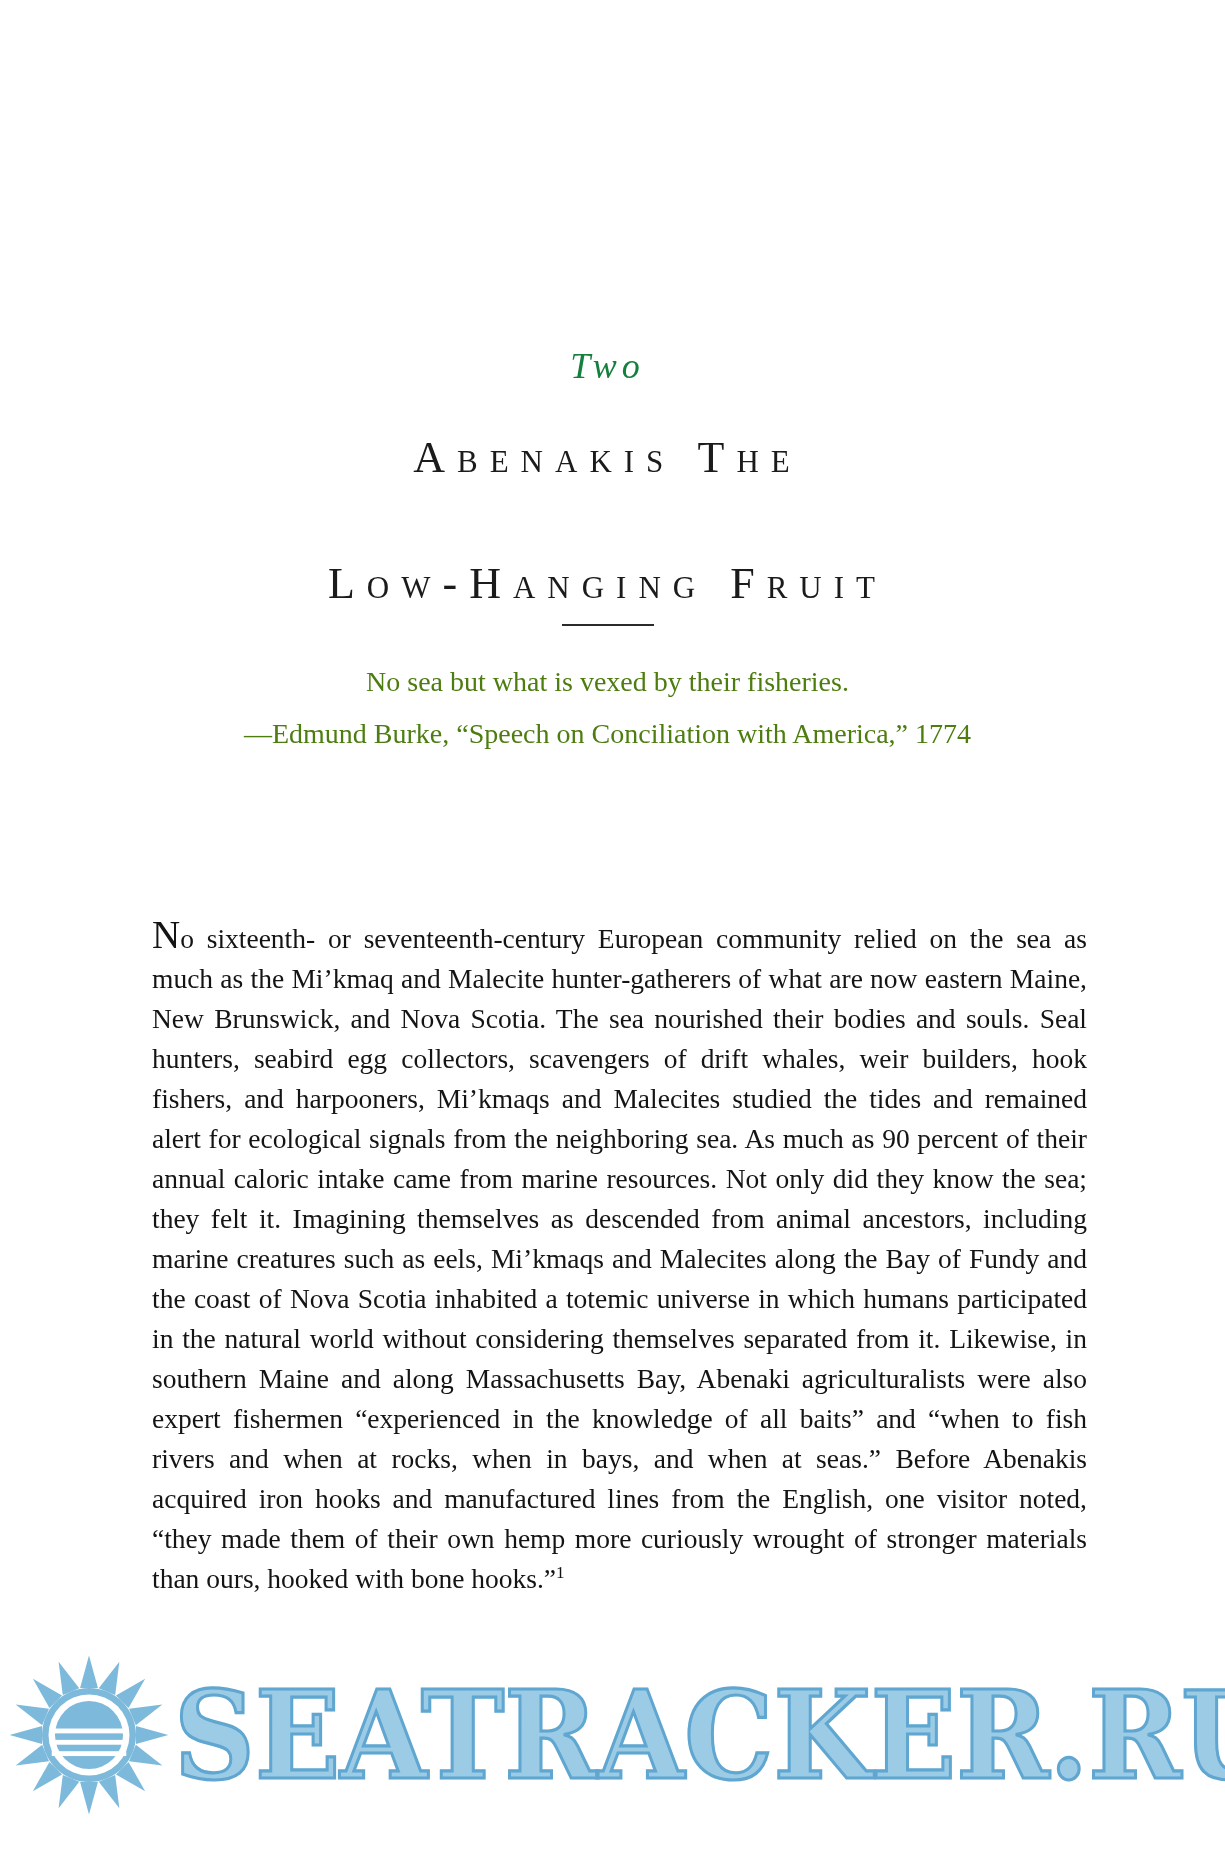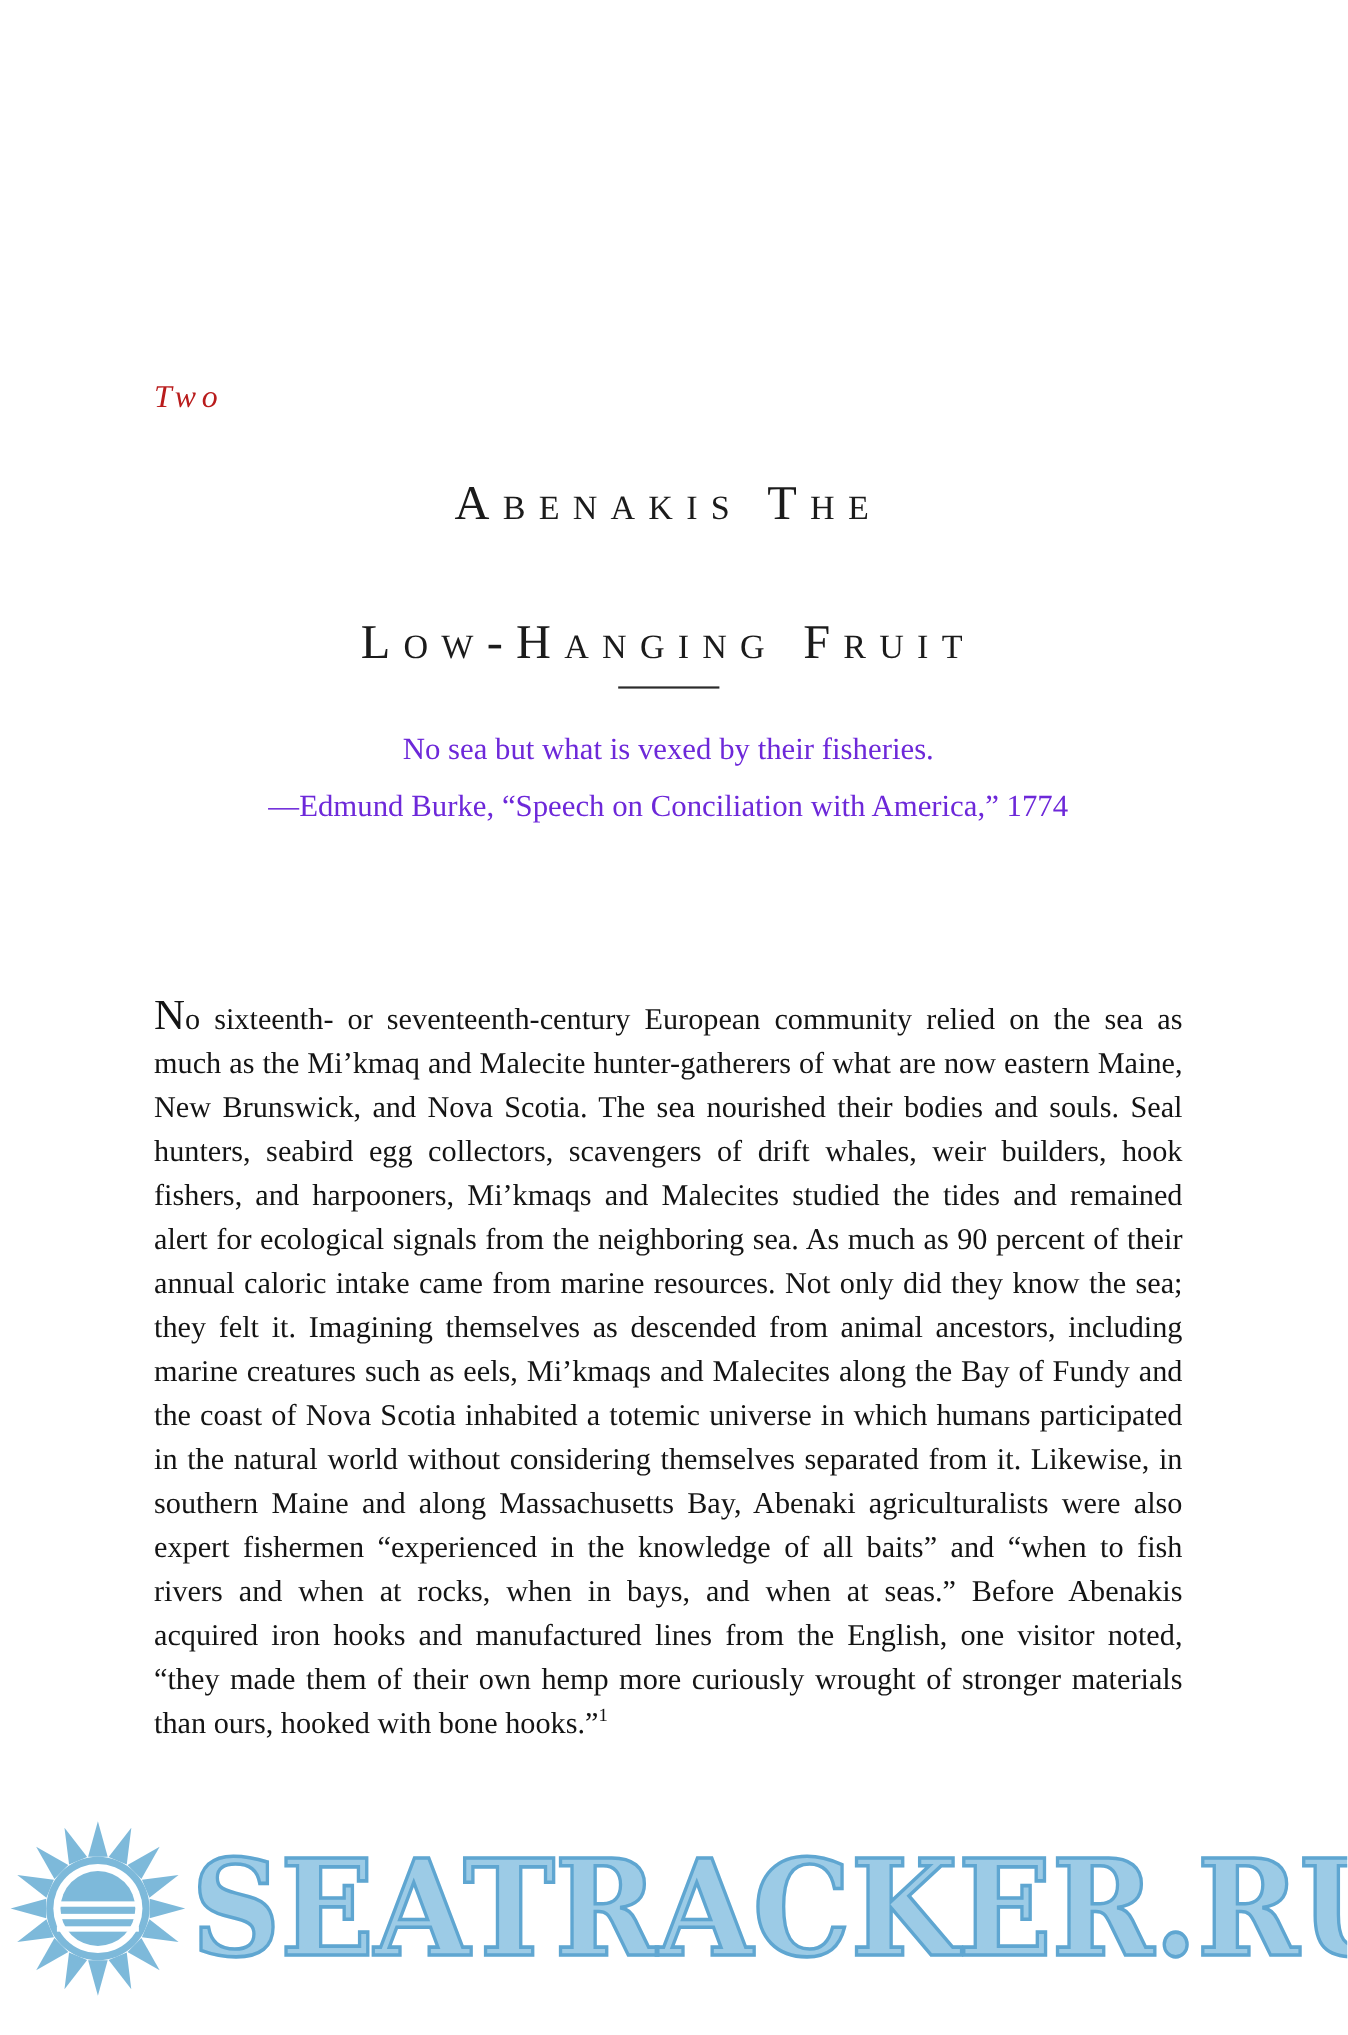--- a/index.html
+++ b/index.html
@@ -12,25 +12,25 @@
     position: relative;
     overflow: hidden;
   }
   .page { position: absolute; inset: 0; }
 
   .chapter-number {
     position: absolute;
     top: 345px;
     left: 140px;
     width: 935px;
-    text-align: left;
+    text-align: center;
     font-style: italic;
-    font-size: 29px;
+    font-size: 36px;
     letter-spacing: 5px;
-    color: #b91c1c;
+    color: #15803d;
   }
 
   .chapter-title {
     position: absolute;
     left: 140px;
     width: 935px;
     text-align: center;
     font-variant: small-caps;
     font-size: 44px;
     letter-spacing: 12px;
@@ -47,31 +47,31 @@
     border-top: 2px solid #2b2b2b;
   }
 
   .epigraph-quote,
   .epigraph-attr {
     position: absolute;
     left: 140px;
     width: 935px;
     text-align: center;
     font-size: 28px;
-    color: #6d28d9;
+    color: #4d7c0f;
   }
   .epigraph-quote { top: 666px; }
   .epigraph-attr  { top: 718px; }
 
   .body-text {
     position: absolute;
     top: 903px;
     left: 140px;
     width: 935px;
-    margin: 0;
+    margin: 12px;
     font-size: 27.5px;
     line-height: 40px;
     text-align: justify;
     color: #141414;
   }
   .body-text .initial {
     font-size: 39px;
     line-height: 1;
   }
   .body-text sup {

